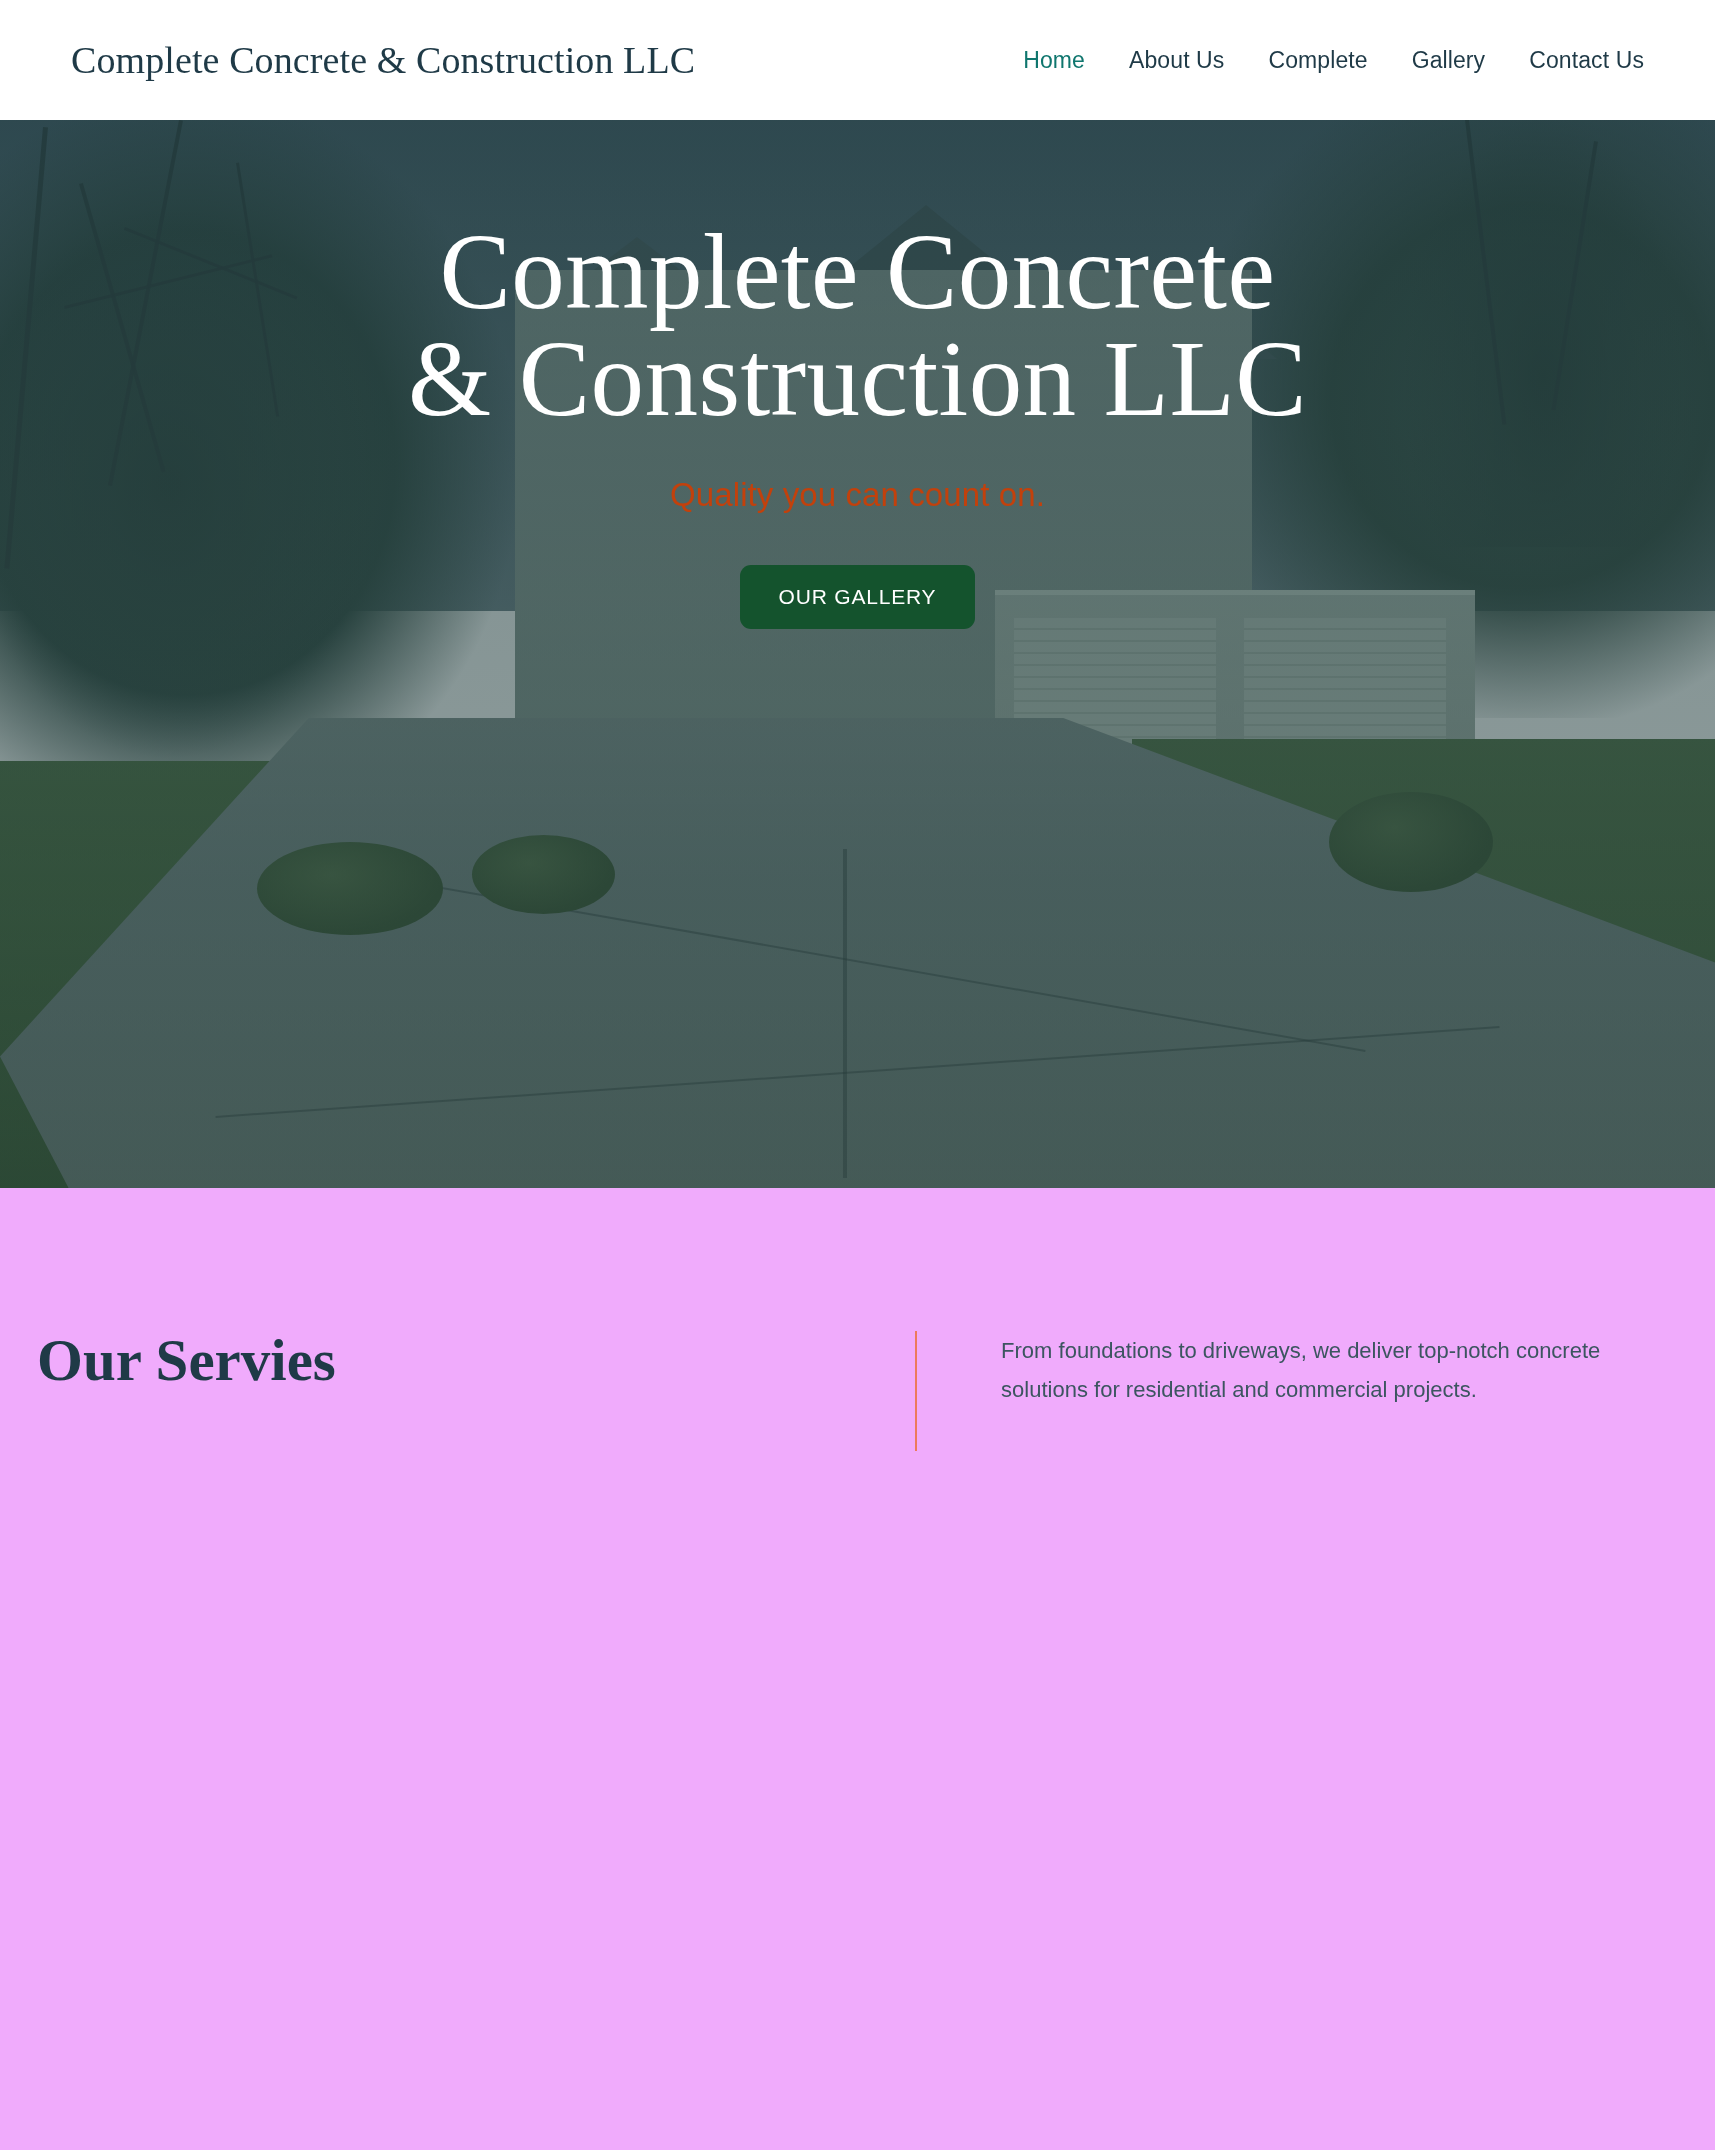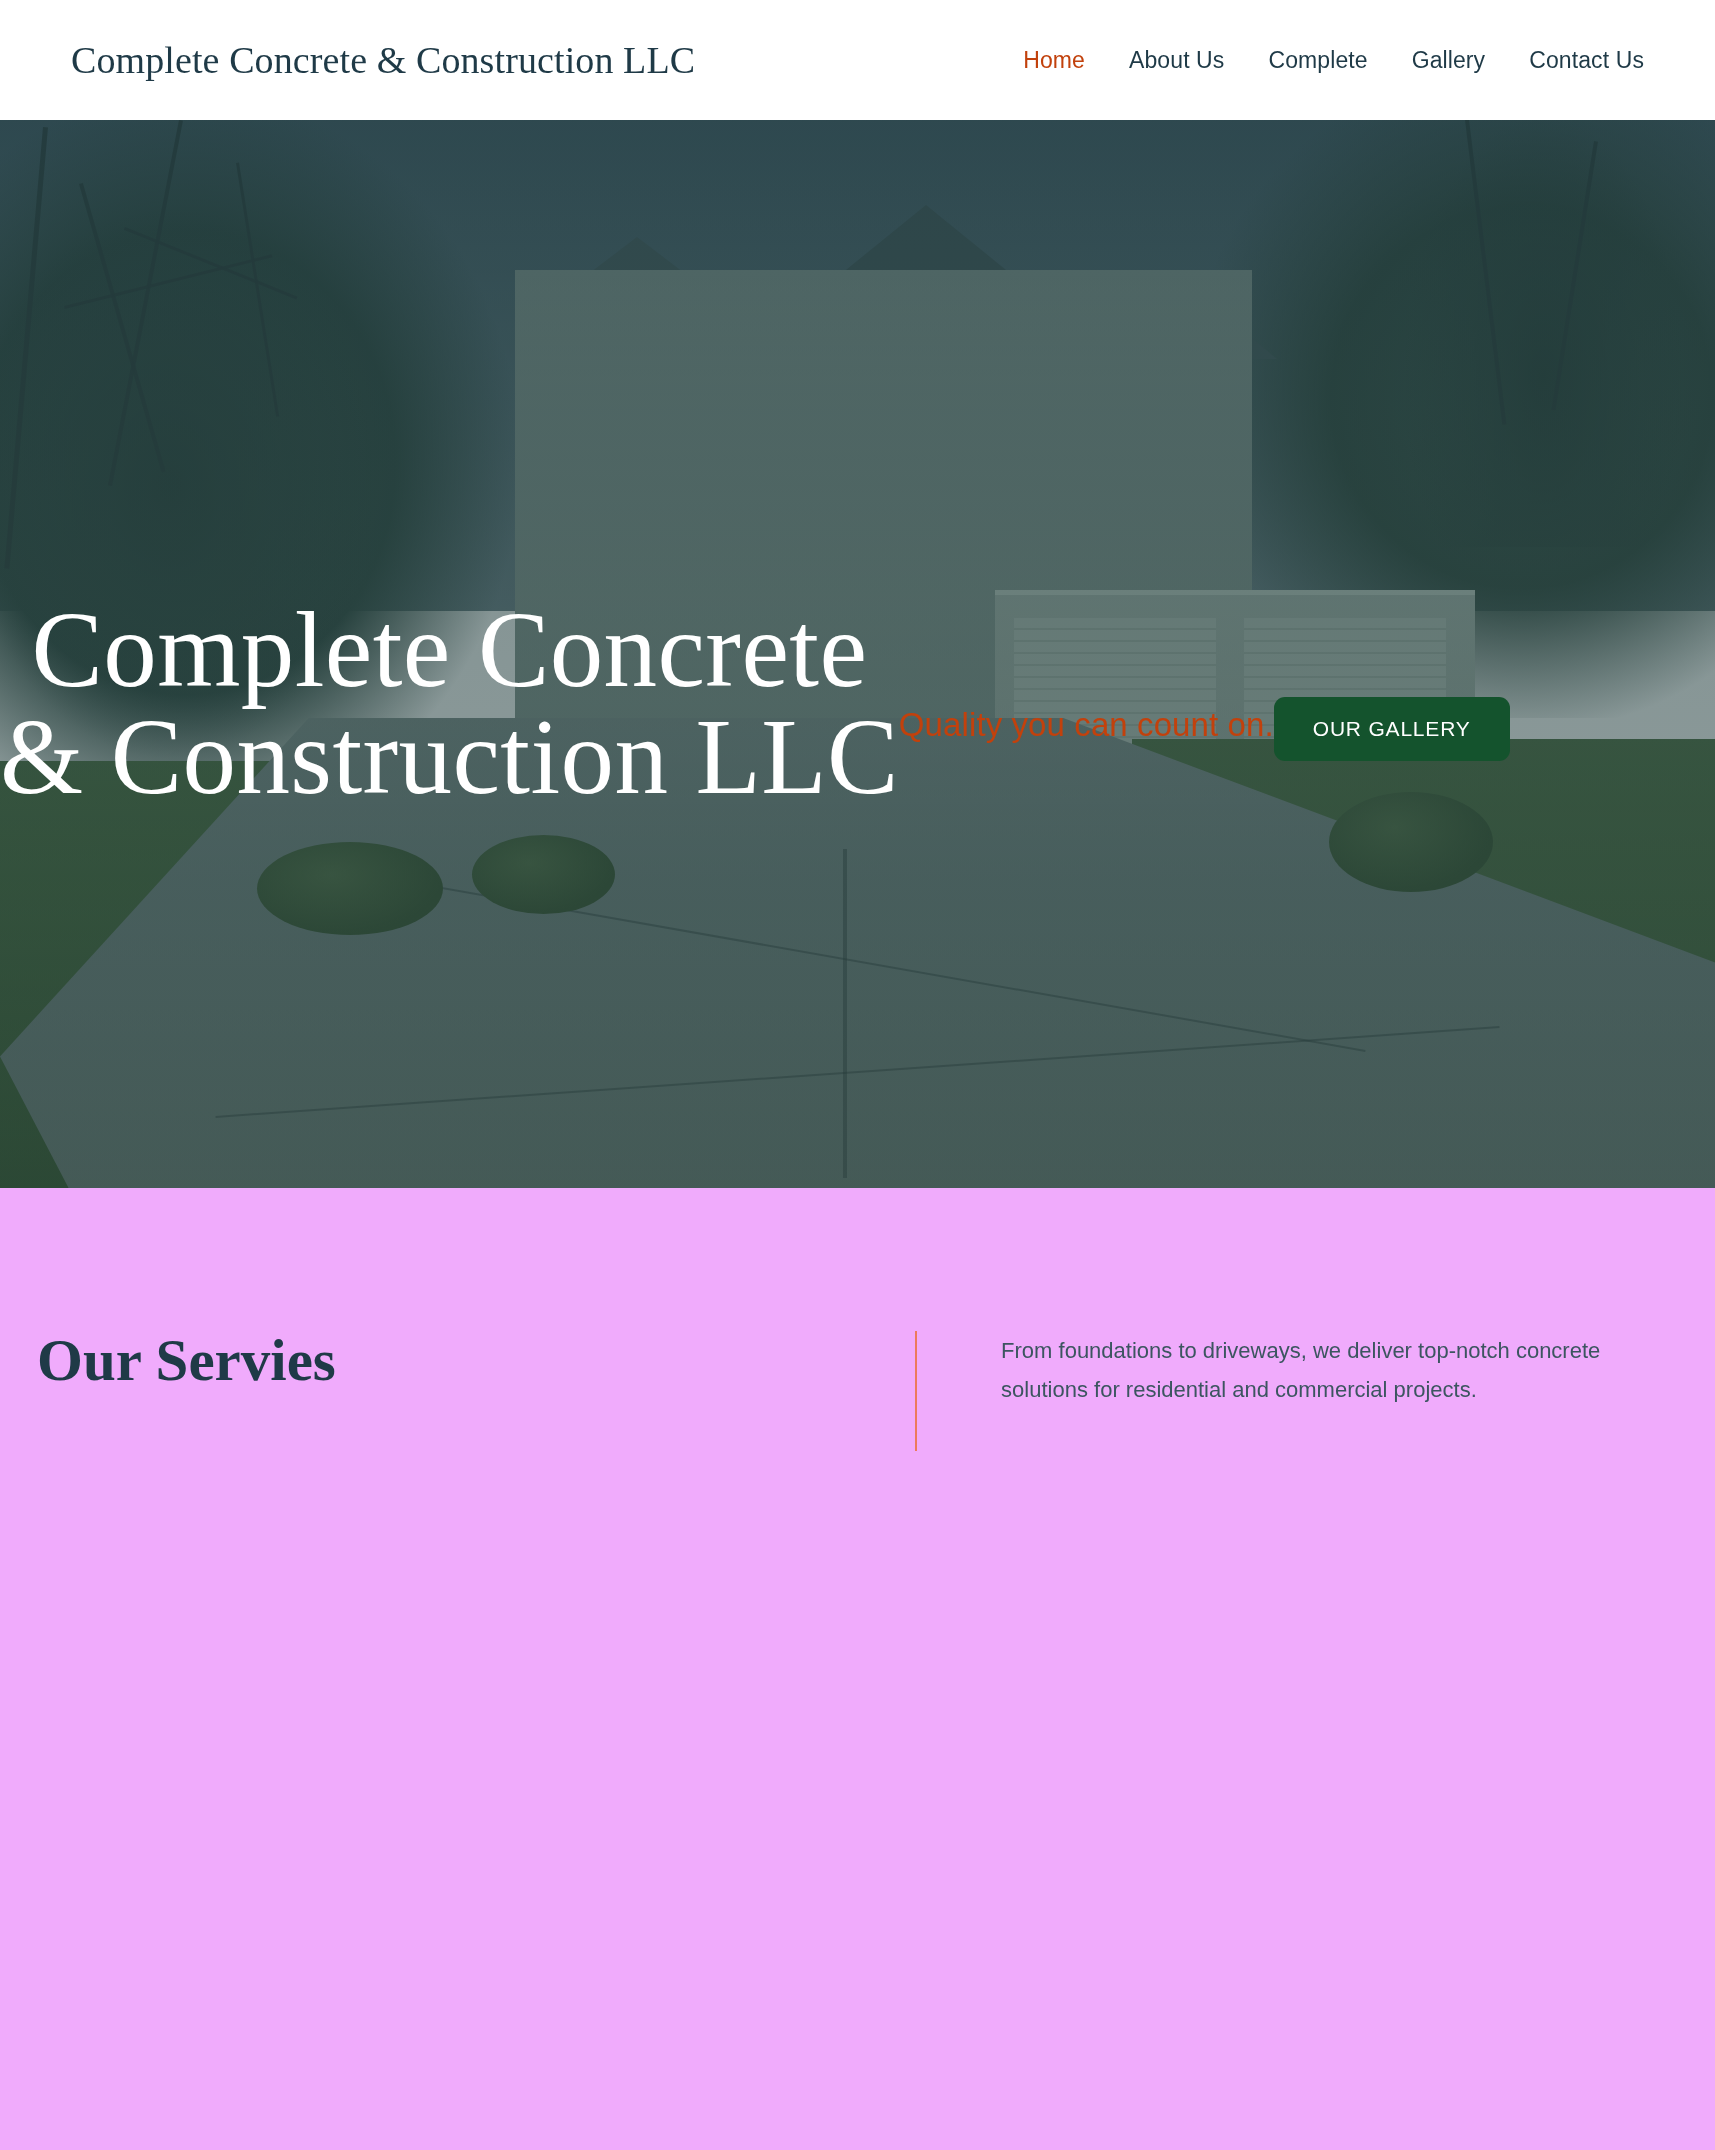--- a/index.html
+++ b/index.html
@@ -14,21 +14,21 @@
   }
   .brand {
     font-family:"Liberation Serif", serif;
     font-size:38px; color:#1F3A47; letter-spacing:0.1px; white-space:nowrap;
   }
   .nav { display:flex; align-items:center; gap:0; }
   .nav-item {
     font-size:23px; color:#1F3A47; padding:0 22px; white-space:nowrap;
     cursor:pointer; letter-spacing:0.1px;
   }
-  .nav-item.active { color:#c2410c; }
+  .nav-item.active { color:#0f766e; }
   .nav-item:last-child { padding-right:0; }
 
   
   .hero {
     position:absolute; left:0; top:120px; width:1715px; height:1068px;
     overflow:hidden;
   }
   .hero-photo { position:absolute; inset:0; }
 
   
@@ -90,21 +90,21 @@
     clip-path:polygon(42% 0%, 56% 0%, 18% 100%, 0% 100%);
   }
   .hp-seam { position:absolute; background:rgba(40,55,55,.45); height:2.1px; }
   .hp-shrub { position:absolute; border-radius:50%;
     background:radial-gradient(ellipse at 40% 35%, #4e6b43 0%, #35502f 70%); }
   .hero-overlay {
     position:absolute; inset:0;
     background:linear-gradient(180deg, rgba(30,58,62,.62) 0%, rgba(34,62,62,.55) 45%, rgba(38,64,62,.50) 100%);
   }
   .hero-inner {
-    position:absolute; inset:0; display:flex; flex-direction:row;
+    position:absolute; inset:0; display:flex; flex-direction:column;
     align-items:center; justify-content:flex-start; padding-top:78px;margin-top:21px;
   }
   .hero-title {
     font-family:"Liberation Serif", serif;
     font-size:107px; line-height:1.0; color:#ffffff; text-align:center;
     font-weight:400; letter-spacing:0.4px; max-width:1144px;
   }
   .hero-sub {
     margin-top:43px; font-size:33px; color:#c2410c; font-weight:400;
     letter-spacing:0.1px;

